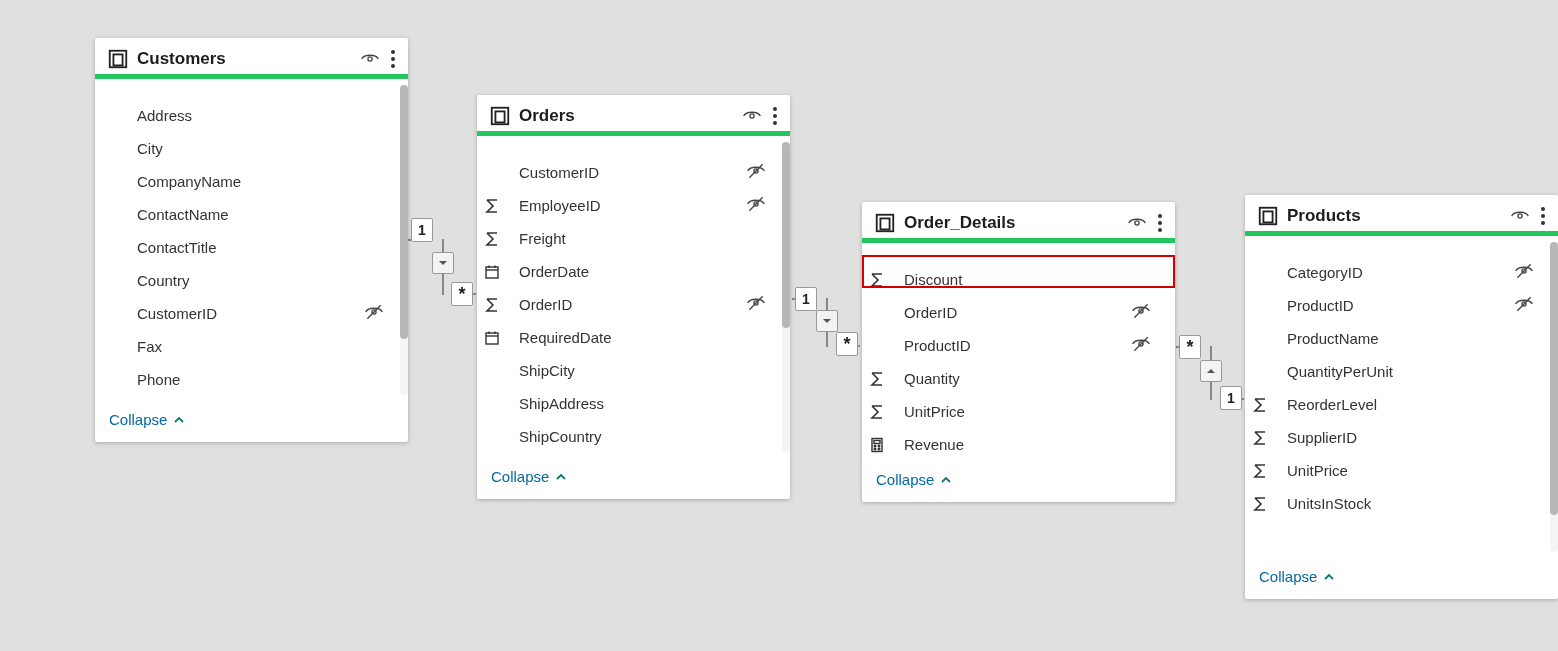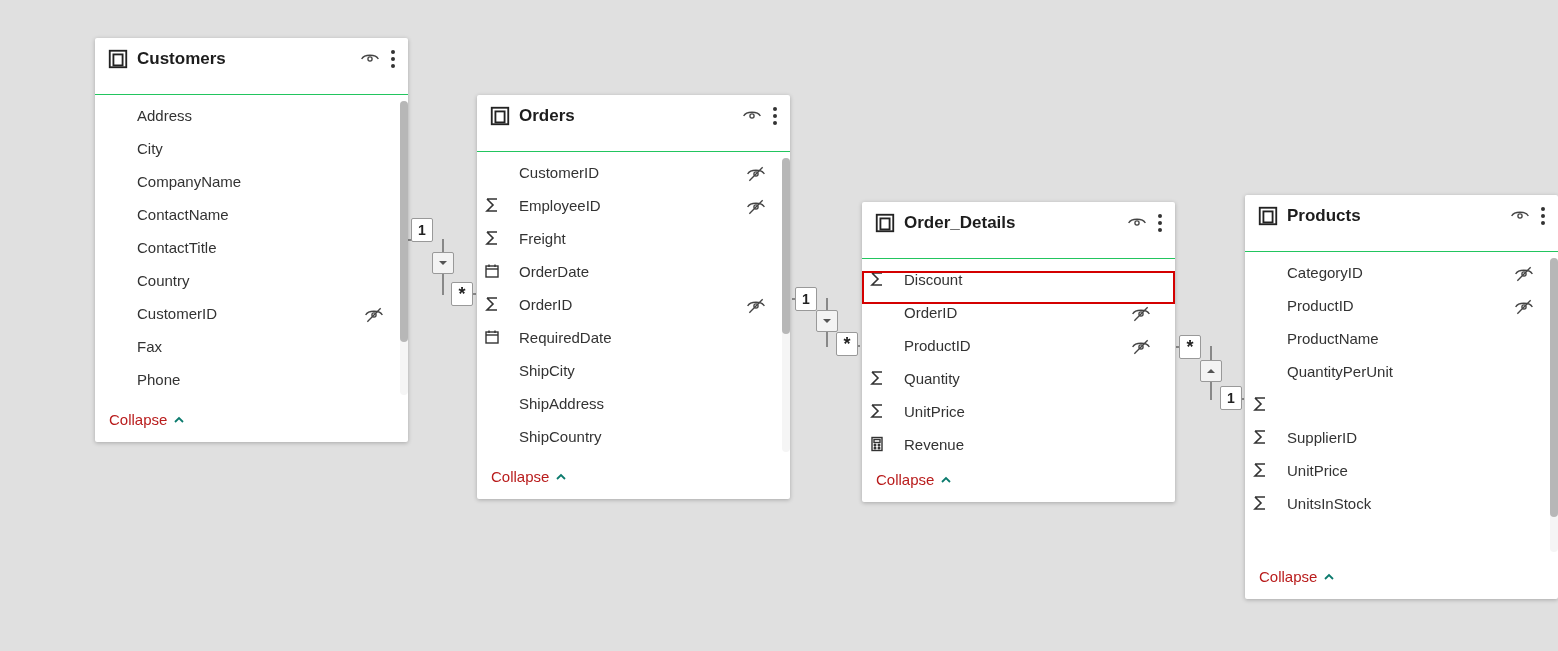--- a/index.html
+++ b/index.html
@@ -1,31 +1,31 @@
 <!DOCTYPE html>
 <html><head>
 <meta charset="utf-8">
 <style>
   html,body { margin:0; padding:0; font-family:"Segoe UI", Arial, sans-serif; background:#E0E0E0; width:1558px; height:651px; overflow:hidden;}
   .canvas { position:relative; width:1558px; height:651px; }
   .table-card { position:absolute; background:#fff; border-radius:2px; box-shadow:0 1px 4px rgba(0,0,0,0.25); display:flex; flex-direction:column;}
-  .table-header { display:flex; align-items:center; padding:10px 12px 24px 12px; border-bottom:1px solid #22c55e;}
+  .table-header { display:flex; align-items:center; padding:10px 12px 4px 12px; border-bottom:5px solid #22c55e;}
   .table-header .title { font-weight:600; font-size:17px; color:#1d1d1d; flex:1; margin-left:8px;}
   .table-body { position:relative; flex:1; overflow:hidden;}
   .scroll-track { position:absolute; right:0; top:6px; bottom:6px; width:8px; background:#F5F5F5; border-radius:4px;}
   .scroll-thumb { position:absolute; left:0; right:0; background:#B7B7B7; border-radius:4px;}
   .fields { padding:12px 0 0 0;}
-  .field { display:flex; align-items:flex-start; height:33px; padding:0 16px 0 0; font-size:15px; color:#333;}
+  .field { display:flex; align-items:flex-end; height:33px; padding:0 16px 0 0; font-size:15px; color:#333;}
   .field .ficon { width:30px; display:flex; justify-content:center; color:#555;}
   .field .fname { flex:1; padding-left:12px;}
   .field .rigicon { width:28px; color:#555;}
   .field.noicon .fname { padding-left:42px;}
   .field.highlight { outline:2px solid #d40000; outline-offset:-2px; }
   .footer { padding:10px 14px 14px 14px;}
-  .collapse-link { color:#b91c1c; font-size:15px; display:flex; align-items:center; gap:6px;}
+  .collapse-link { color:#0369a1; font-size:15px; display:flex; align-items:center; gap:6px;}
   svg { display:block;}
   .rel-badge { position:absolute; width:20px; height:22px; background:#fff; border:1px solid #999; border-radius:2px; font-size:14px; font-weight:600; display:flex; align-items:center; justify-content:center; color:#222;}
   .rel-arrow { position:absolute; width:20px; height:20px; background:#F3F3F3; border:1px solid #999; border-radius:2px; display:flex; align-items:center; justify-content:center; color:#444;}
   .rel-line { position:absolute; background:#888;}
 </style>
 </head>
 <body>
 <div class="canvas">
 
 <div class="rel-line" style="left:408px; top:239px; width:20px; height:2px;"></div>
@@ -401,20 +401,21 @@
           </div>
       <div class="field noicon">
             <span class="fname">QuantityPerUnit</span>
           </div>
       <div class="field">
             <span class="ficon">
               <svg width="16" height="16" viewBox="0 0 16 16" fill="none" stroke="#333" stroke-width="1.6">
                 <path d="M3 2 H13 M3 2 L9 8 L3 14 H13"></path>
               </svg>
             </span>
+            <span class="fname">ReorderLevel</span>
           </div>
       <div class="field">
             <span class="ficon">
               <svg width="16" height="16" viewBox="0 0 16 16" fill="none" stroke="#333" stroke-width="1.6">
                 <path d="M3 2 H13 M3 2 L9 8 L3 14 H13"></path>
               </svg>
             </span>
             <span class="fname">SupplierID</span>
           </div>
       <div class="field">

